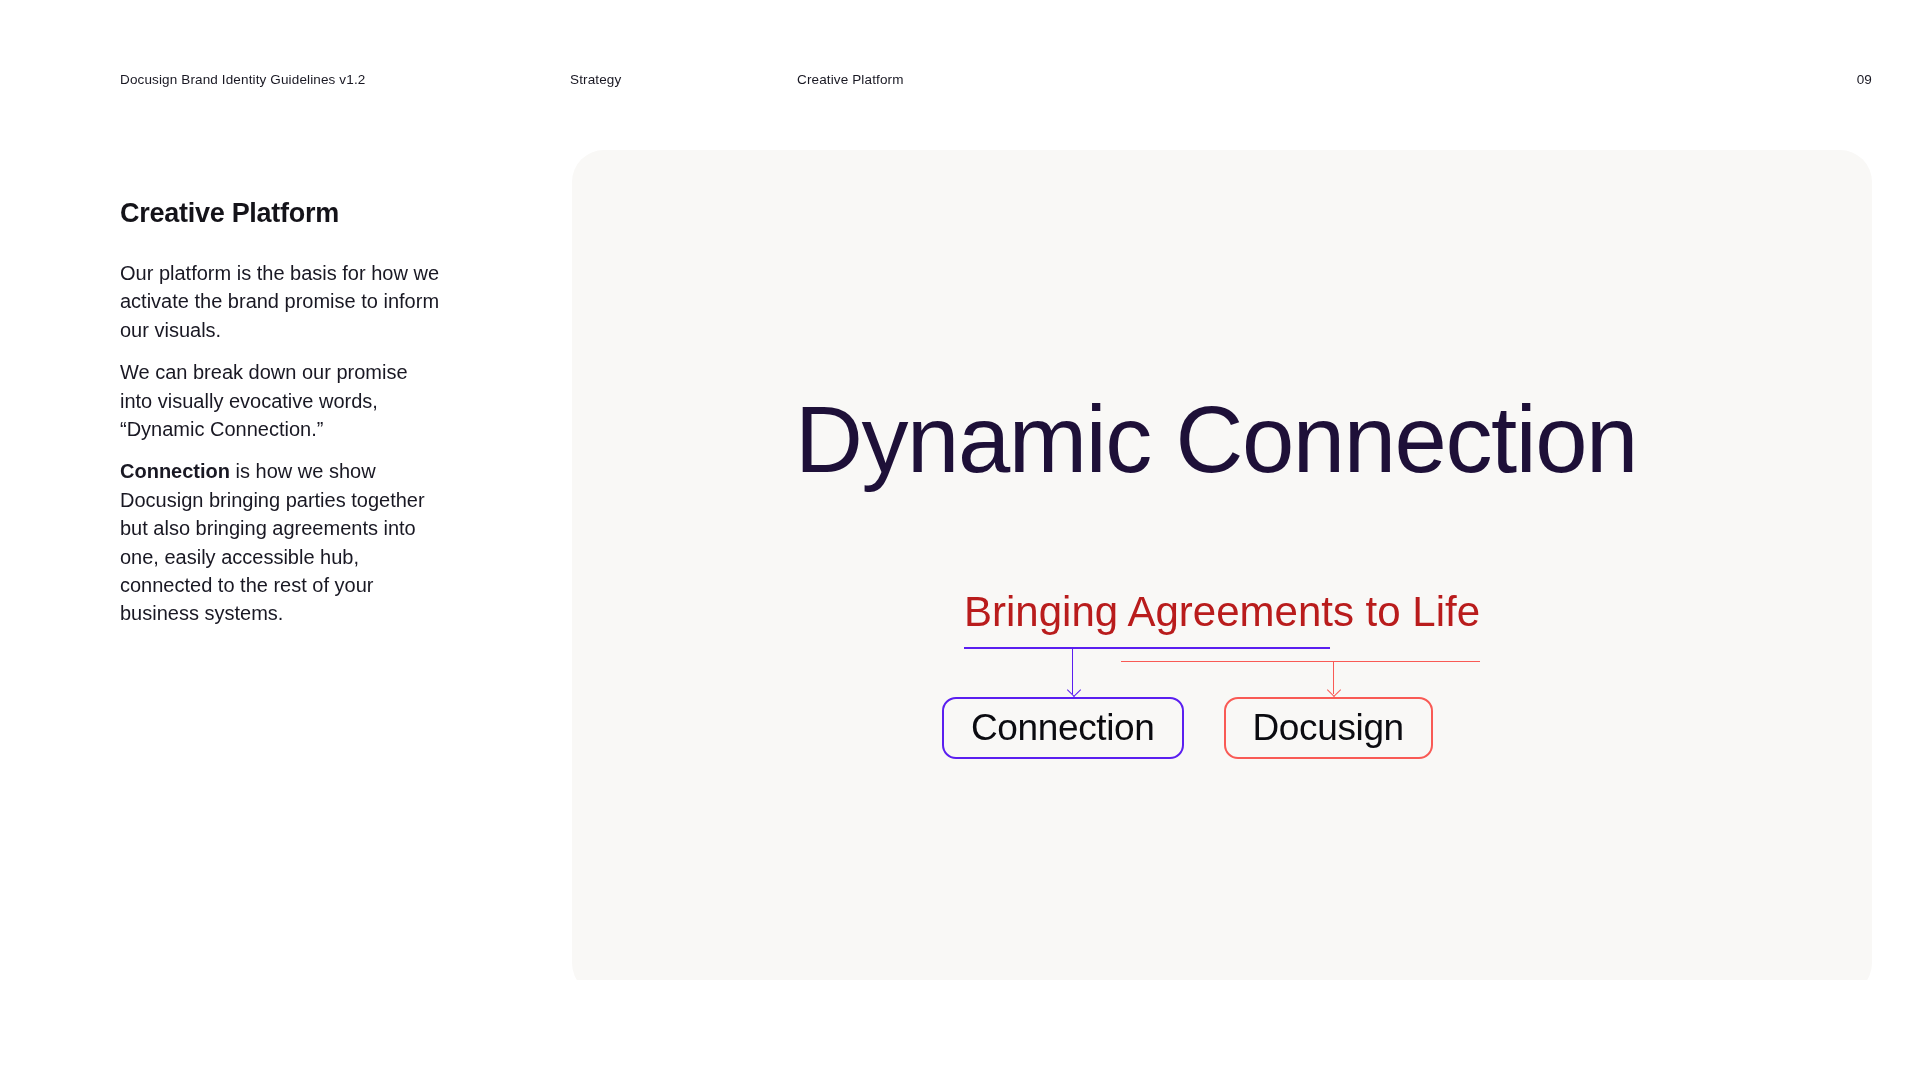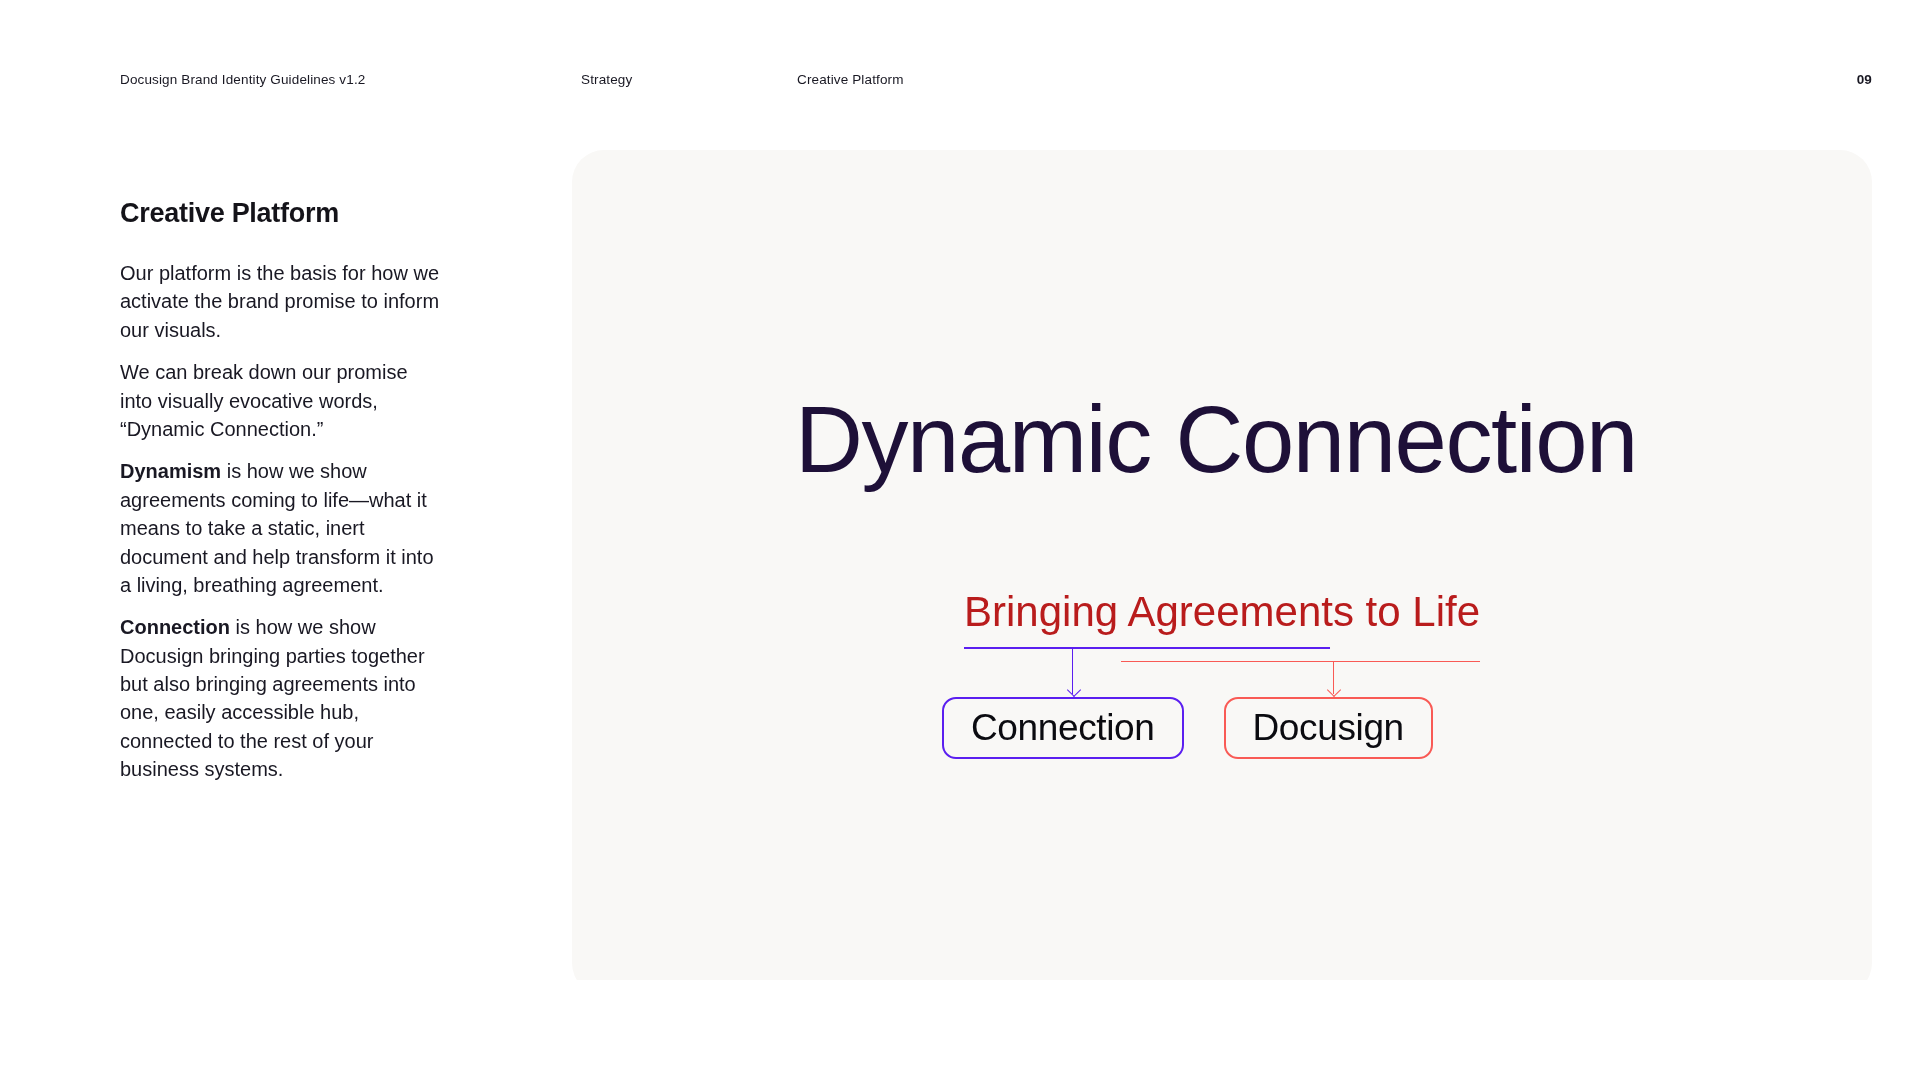--- a/index.html
+++ b/index.html
@@ -11,23 +11,23 @@
     --page-bg:#ffffff;
   }
   *{margin:0;padding:0;box-sizing:border-box;}
   html,body{width:1920px;height:1080px;background:var(--page-bg);
     font-family:"Liberation Sans",sans-serif;color:var(--text-ink);}
   .page{position:relative;width:1920px;height:980px;overflow:hidden;margin-left:37px;}
 
   
   .header-item{position:absolute;top:72px;font-size:13.5px;letter-spacing:.01em;color:var(--text-ink);}
   .h-doc{left:83px;}
-  .h-strategy{left:544px;}
+  .h-strategy{left:533px;}
   .h-creative{left:760px;}
-  .h-page{right:85px;font-weight:bold;}
+  .h-page{right:85px;}
 
   
   .sidebar{position:absolute;left:83px;top:198px;width:322px;}
   .sidebar h1{font-size:27px;font-weight:600;letter-spacing:-0.01em;color:#141319;margin-bottom:30px;}
   .sidebar p{font-size:20px;line-height:1.42;margin-bottom:14px;color:var(--text-ink);}
   .sidebar p strong{font-weight:700;}
 
   
   .panel{position:absolute;left:535px;top:150px;width:1300px;height:845px;
     background:var(--panel-bg);border-radius:32px;}
@@ -62,21 +62,20 @@
     <span class="header-item h-doc">Docusign Brand Identity Guidelines v1.2</span>
     <span class="header-item h-strategy">Strategy</span>
     <span class="header-item h-creative">Creative Platform</span>
     <span class="header-item h-page">09</span>
   </div>
 
   <div class="sidebar">
     <h1>Creative Platform</h1>
     <p><strong></strong><span>Our platform is the basis for how we activate the brand promise to inform our visuals.</span></p>
     <p><strong></strong><span>We can break down our promise into visually evocative words, “Dynamic Connection.”</span></p>
-    <p><strong>Dynamism</strong><span> is how we show agreements coming to life—what it means to take a static, inert document and help transform it into a living, breathing agreement.</span></p>
     <p><strong>Connection</strong><span> is how we show Docusign bringing parties together but also bringing agreements into one, easily accessible hub, connected to the rest of your business systems.</span></p>
   </div>
 
   <div class="panel">
 
     <div class="big-title">Dynamic Connection</div>
 
     <div class="subtitle-wrap">
       <span>Bringing Agreements to Life</span>
       <div class="u-line u-purple"></div>

